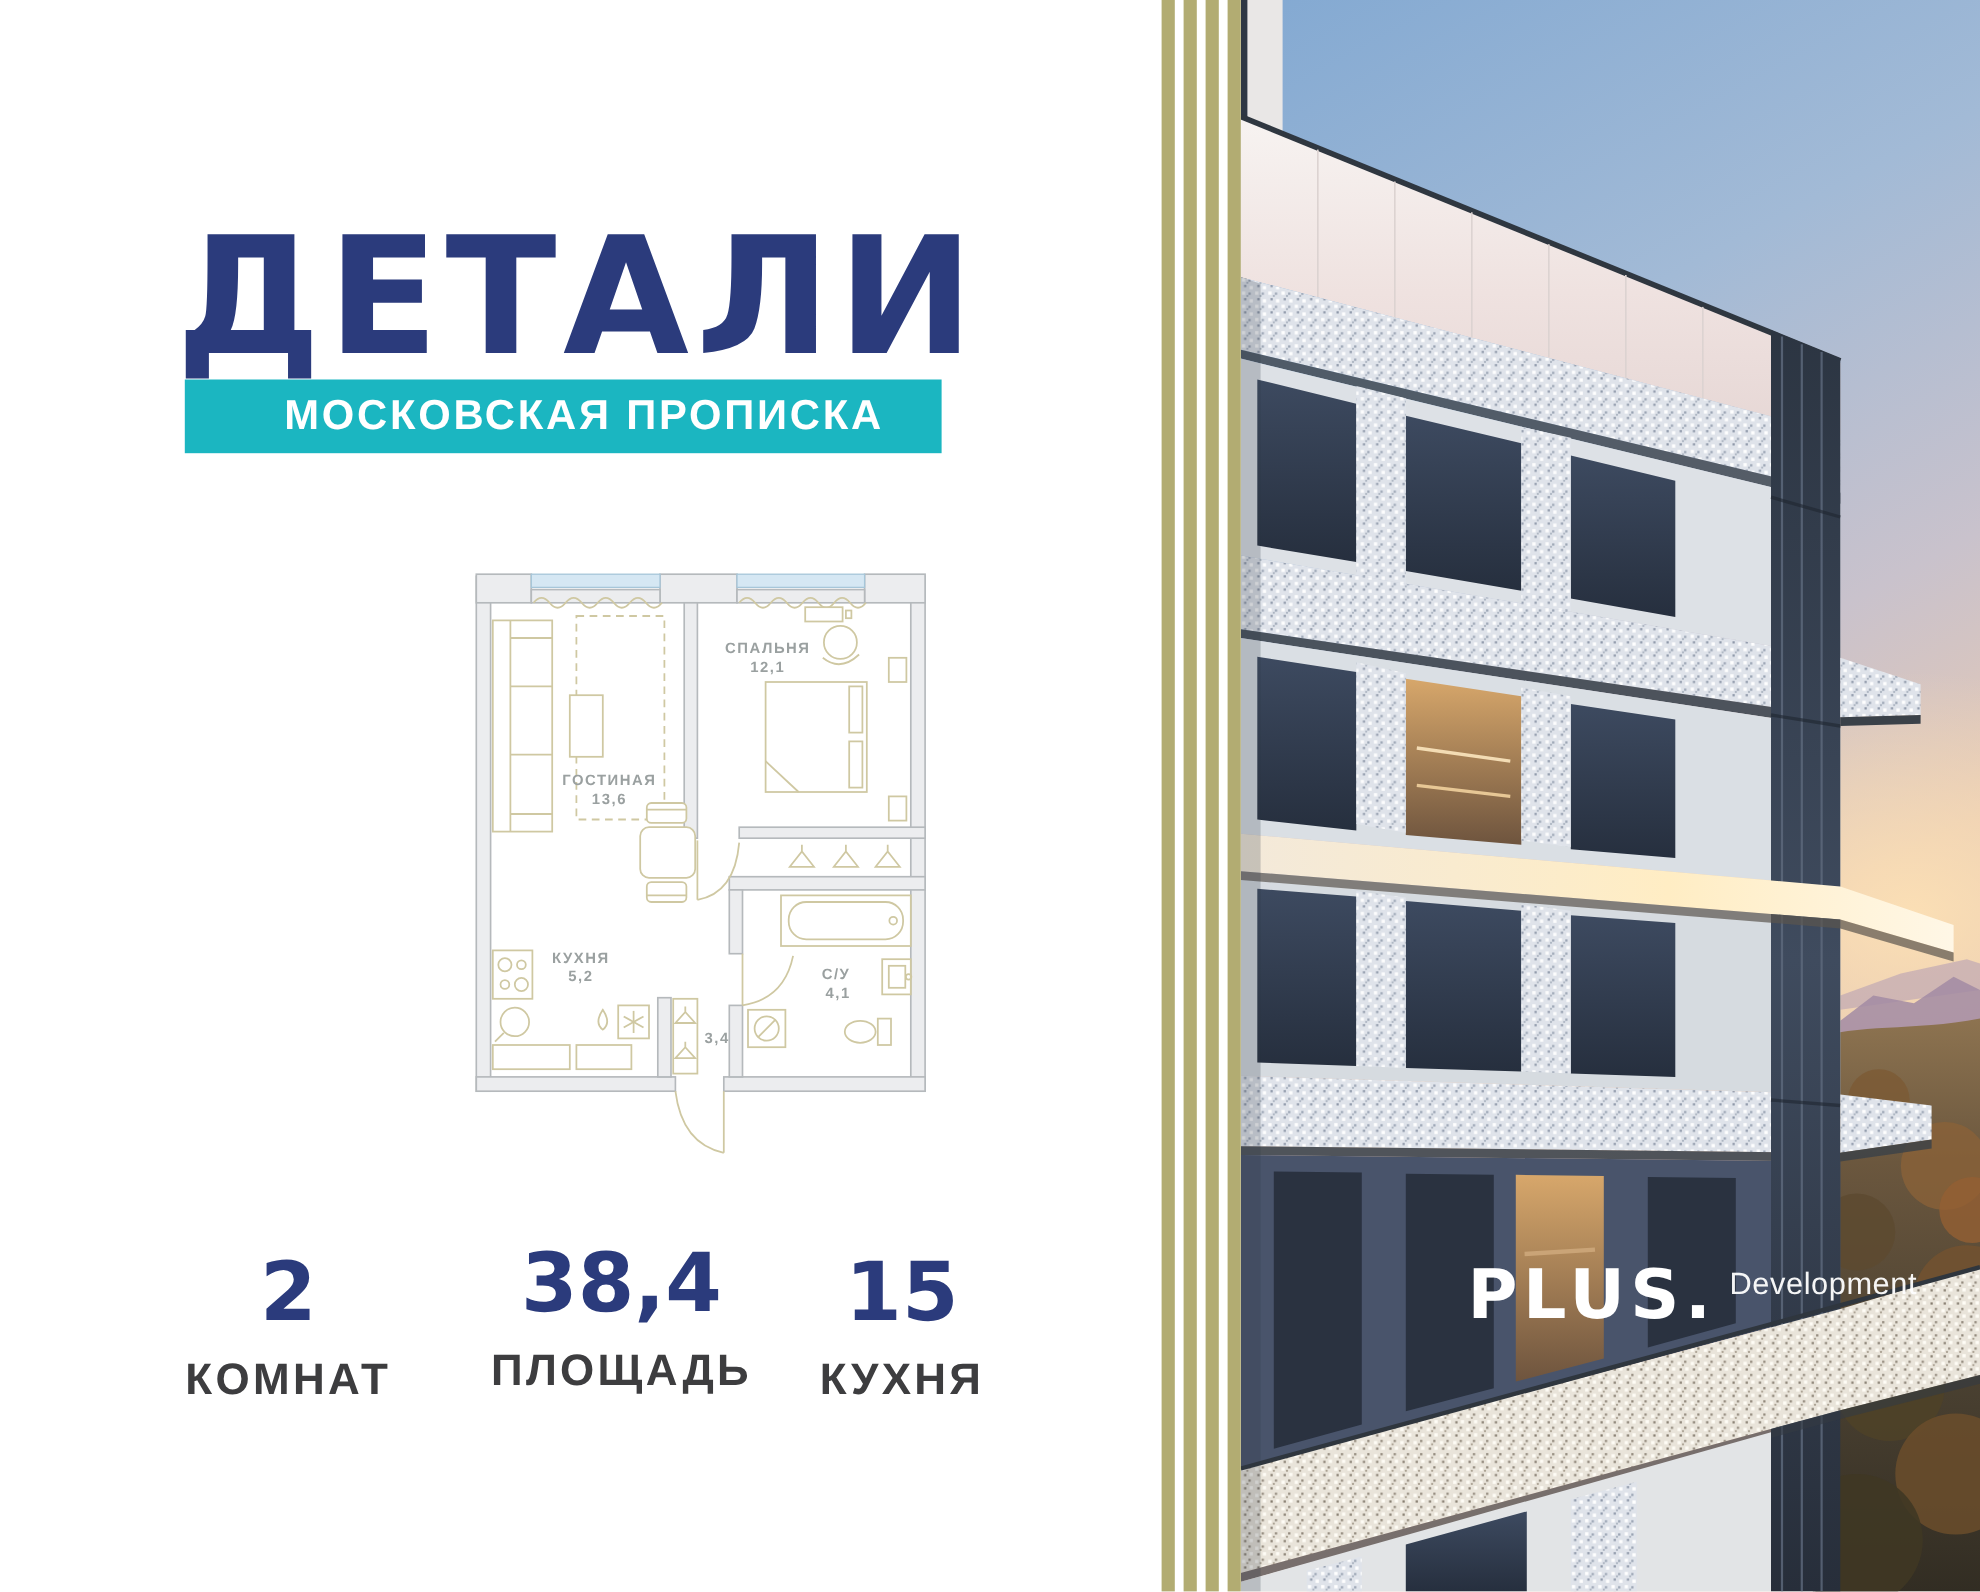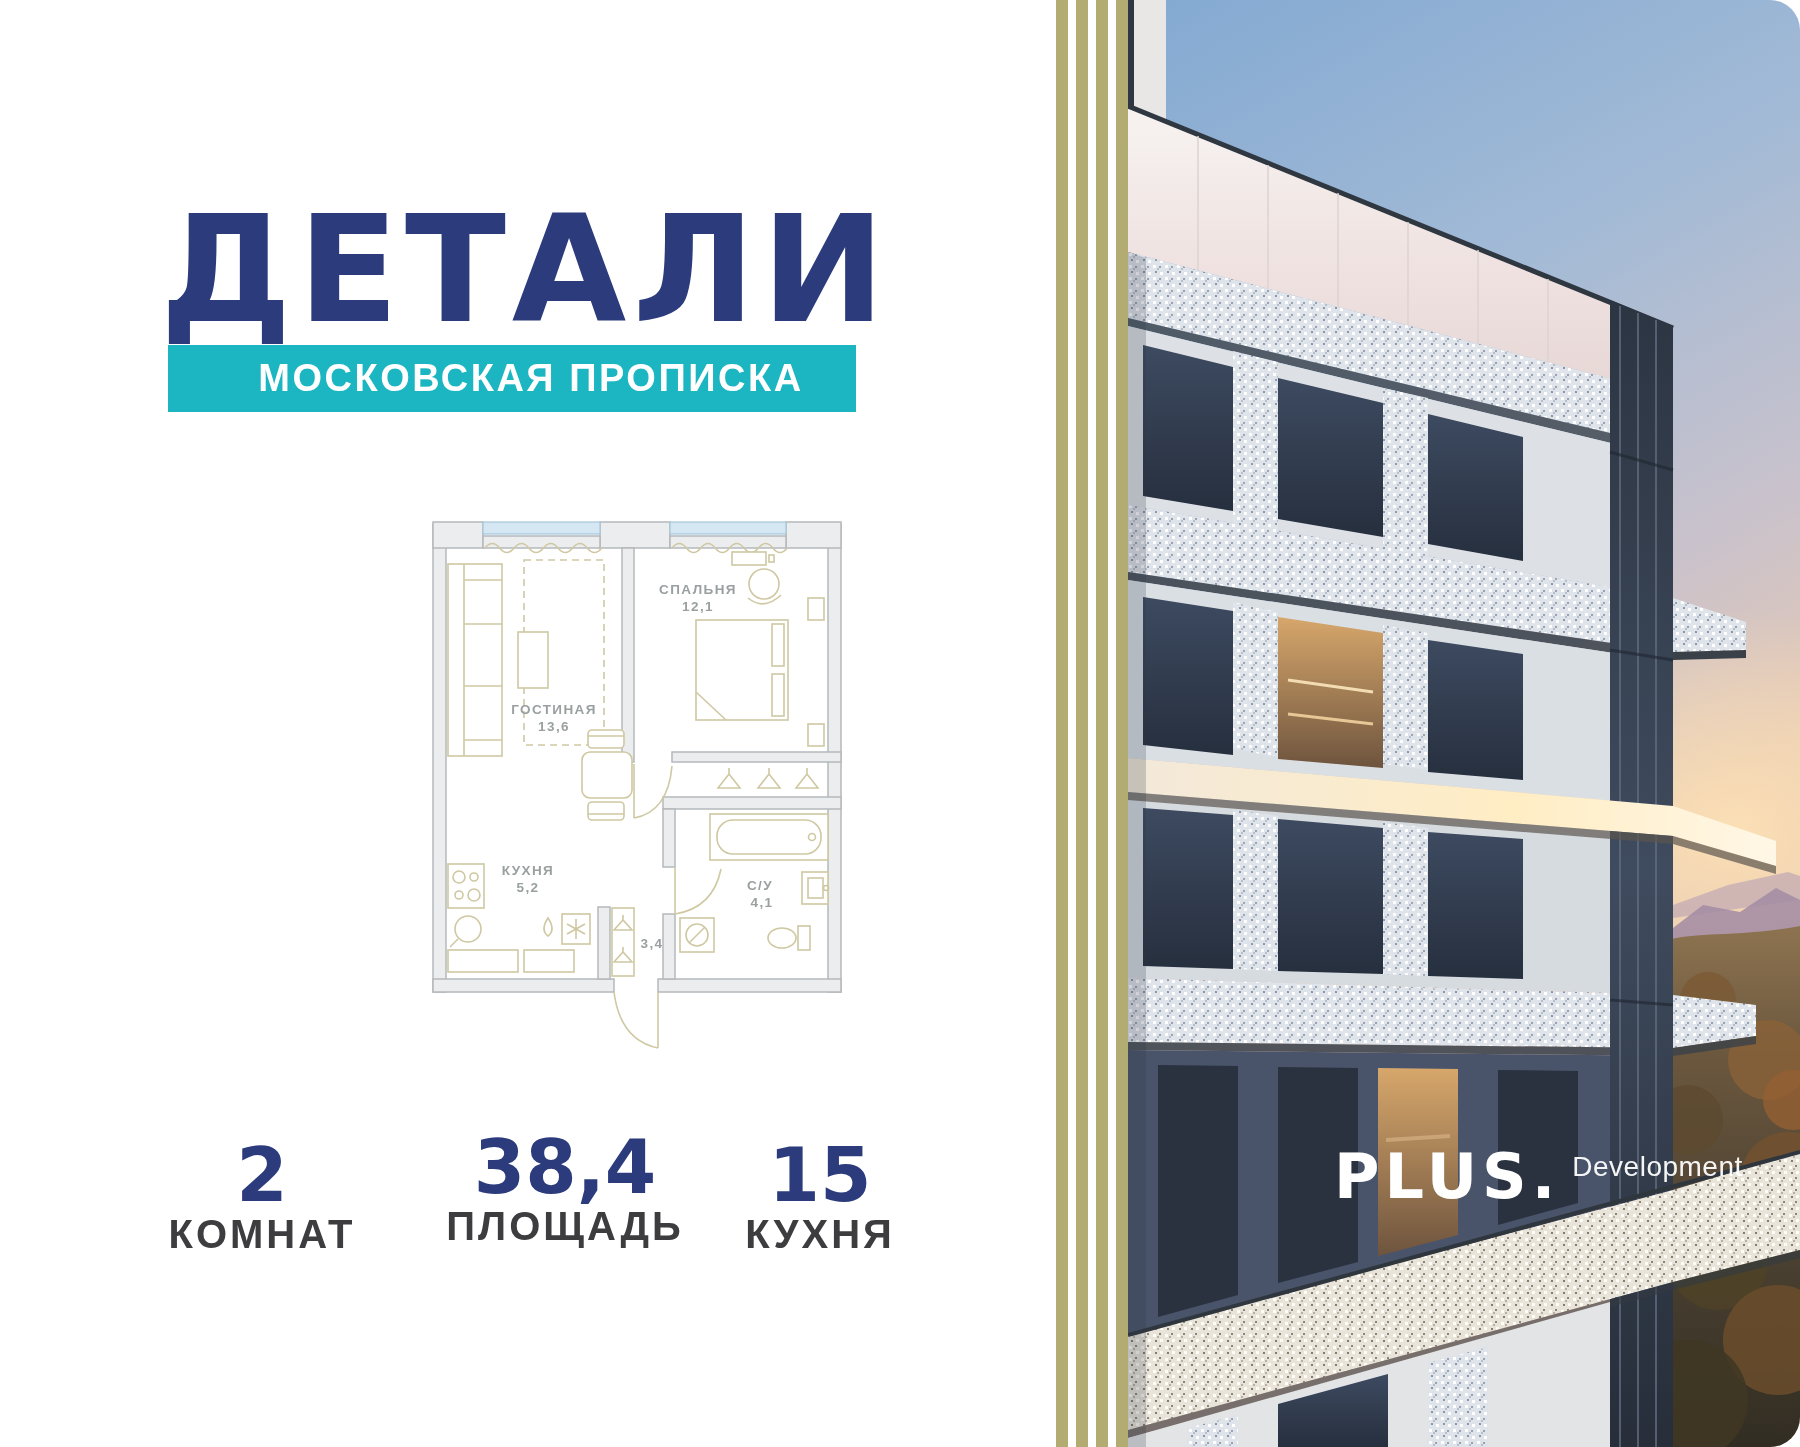--- a/index.html
+++ b/index.html
@@ -1,29 +1,29 @@
 <!DOCTYPE html>
 <html style="--navy: #2b3b7c; --teal: #1bb6c1; --stripe: #b2ac72; --plan_line: #cfc8a2; --label_gray: #9aa0a0; --label_dark: #3d3d3f;"><head>
 <meta charset="utf-8">
 <style>
   html,body{margin:0;padding:0;background:#fff;}
   .poster{position:relative;width:1800px;height:1447px;background:#fff;overflow:hidden;
-          font-family:"Liberation Sans","DejaVu Sans",sans-serif;border-radius:30px;}
+          font-family:"Liberation Sans","DejaVu Sans",sans-serif;}
   .brand-logo{position:absolute;left:160px;top:196px;width:712px;text-align:center;
     font-family:"DejaVu Sans","Liberation Sans",sans-serif;font-weight:bold;
     font-size:148px;line-height:1;letter-spacing:6px;color:var(--navy);white-space:nowrap;}
   .tagline-band{position:absolute;left:168px;top:345px;width:688px;height:67px;
     background:var(--teal);display:flex;align-items:center;justify-content:center;}
   .tagline-band span{color:#fff;font-weight:bold;font-size:38px;letter-spacing:2.5px;white-space:nowrap;margin-left:38px;}
   .plan-wrap{position:absolute;left:428px;top:452px;width:420px;height:612px;}
   .stats{position:absolute;left:0;top:1128px;width:1010px;height:160px;}
   .stat{position:absolute;text-align:center;}
   .stat .num{font-family:"DejaVu Sans","Liberation Sans",sans-serif;font-weight:bold;
     font-size:74px;line-height:1;color:var(--navy);}
-  .stat .lbl{margin-top:0;font-weight:bold;font-size:40px;letter-spacing:3px;color:var(--label_dark);}
+  .stat .lbl{margin-top:20px;font-weight:bold;font-size:40px;letter-spacing:3px;color:var(--label_dark);}
   .stat.s0{left:142px;width:240px;top:10px;}
   .stat.s1{left:420px;width:290px;top:2px;}
   .stat.s2{left:700px;width:240px;top:10px;}
   .stripes{position:absolute;left:1056px;top:0;width:72px;height:1447px;}
   .stripes i{position:absolute;top:0;height:100%;width:12px;background:var(--stripe);}
   .stripes i:nth-child(1){left:0;} .stripes i:nth-child(2){left:20px;}
   .stripes i:nth-child(3){left:40px;} .stripes i:nth-child(4){left:60px;}
   .photo{position:absolute;left:1128px;top:0;width:672px;height:1447px;overflow:hidden;}
   .plus-logo{position:absolute;left:162px;top:1146px;display:flex;align-items:flex-start;color:#fff;margin-left:44px;}
   .plus-logo .plus{font-family:"DejaVu Sans",sans-serif;font-weight:800;font-size:62px;

